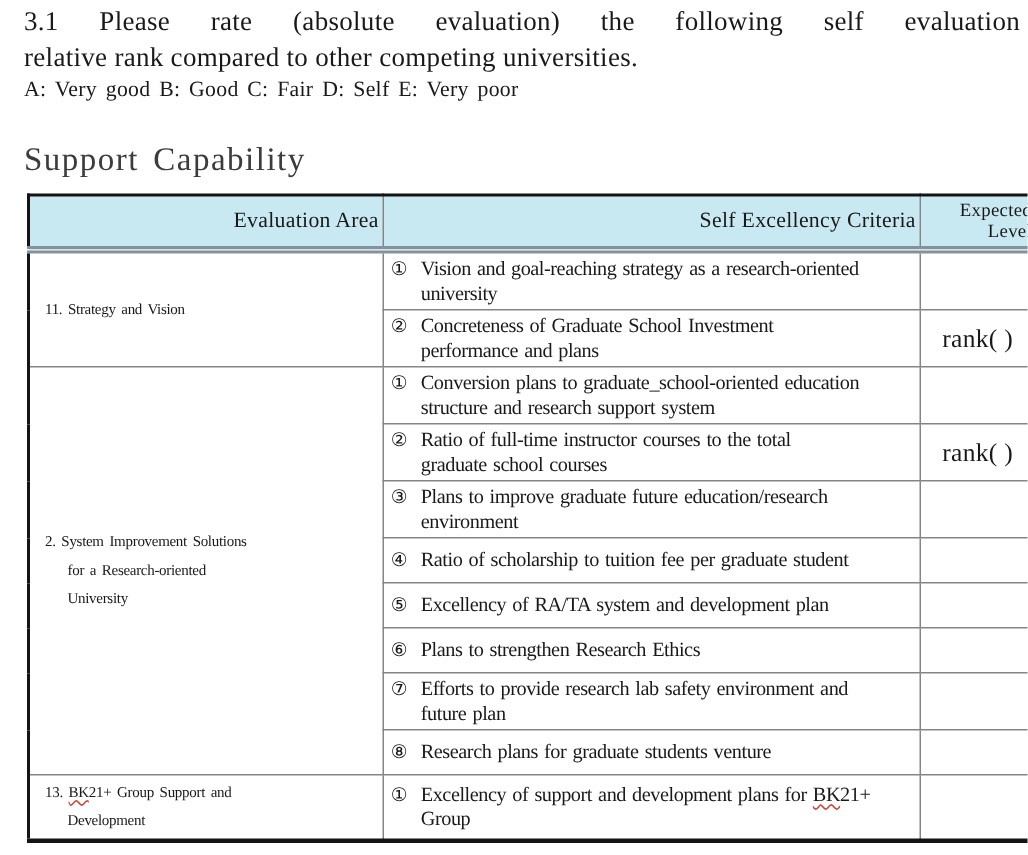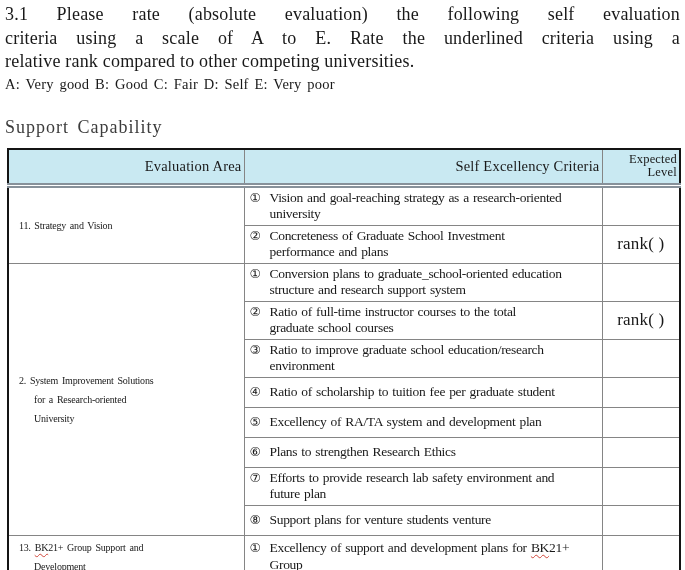--- a/index.html
+++ b/index.html
@@ -9,42 +9,42 @@
     width: 685px;
     height: 570px;
     overflow: hidden;
     font-family: "Liberation Serif", "DejaVu Serif", serif;
     color: #191919;
   }
   .page {
     box-sizing: border-box;
     width: 685px;
     height: 570px;
-    padding: 3px 5px 0 5px;
+    padding: 3px 5px 0 16px;
   }
   
   .intro {
     font-size: 18px;
     line-height: 23.5px;
     letter-spacing: 0.2px;
   }
   .intro-line.just {
     text-align: justify;
     text-align-last: justify;
   }
   .scale-note {
     font-size: 14.5px;
     line-height: 19px;
     margin-top: 1px;
     letter-spacing: 0.2px;
     word-spacing: 2px;
   }
   
   .sec-title {
-    font-size: 18px;
+    font-size: 22px;
     font-weight: normal;
     color: var(--title-color, #3c3c3c);
     margin: 23px 0 10px 0;
     letter-spacing: 1px;
     word-spacing: 3px;
   }
   
   table.eval {
     border-collapse: collapse;
     table-layout: fixed;
@@ -130,21 +130,20 @@
     text-decoration-skip-ink: none;
   }
 </style>
 </head>
 <body>
 
 <div class="page">
 
   <div class="intro">
     <div class="intro-line just">3.1 Please rate (absolute evaluation) the following self evaluation</div>
-    <div class="intro-line just">criteria using a scale of A to E. Rate the underlined criteria using a</div>
     <div class="intro-line">relative rank compared to other competing universities.</div>
   </div>
 
   <div class="scale-note">A: Very good B: Good C: Fair D: Self E: Very poor</div>
 
   <h2 class="sec-title">Support Capability</h2>
 
   <table class="eval">
     <colgroup>
       <col class="c1">
@@ -204,21 +203,21 @@
               <div class="crit-text">Ratio of full-time instructor courses to the total
 graduate school courses</div>
             </div>
           </td>
           <td class="expected-cell">rank( )</td>
         </tr>
         <tr>
           <td class="crit-cell">
             <div class="crit-wrap">
               <span class="crit-num">③</span>
-              <div class="crit-text">Ratio to improve graduate school education/research
+              <div class="crit-text">Plans to improve graduate future education/research
 environment</div>
             </div>
           </td>
           <td class="expected-cell"></td>
         </tr>
         <tr>
           <td class="crit-cell">
             <div class="crit-wrap">
               <span class="crit-num">④</span>
               <div class="crit-text">Ratio of scholarship to tuition fee per graduate student</div>
@@ -251,21 +250,21 @@
               <div class="crit-text">Efforts to provide research lab safety environment and
 future plan</div>
             </div>
           </td>
           <td class="expected-cell"></td>
         </tr>
         <tr>
           <td class="crit-cell">
             <div class="crit-wrap">
               <span class="crit-num">⑧</span>
-              <div class="crit-text">Support plans for venture students venture</div>
+              <div class="crit-text">Research plans for graduate students venture</div>
             </div>
           </td>
           <td class="expected-cell"></td>
         </tr>
         <tr>
           <td class="area-cell" rowspan="1">
             <div class="area-text">13. <span class="spellmark">BK</span>21+ Group Support and
 Development</div>
           </td>
           <td class="crit-cell">

